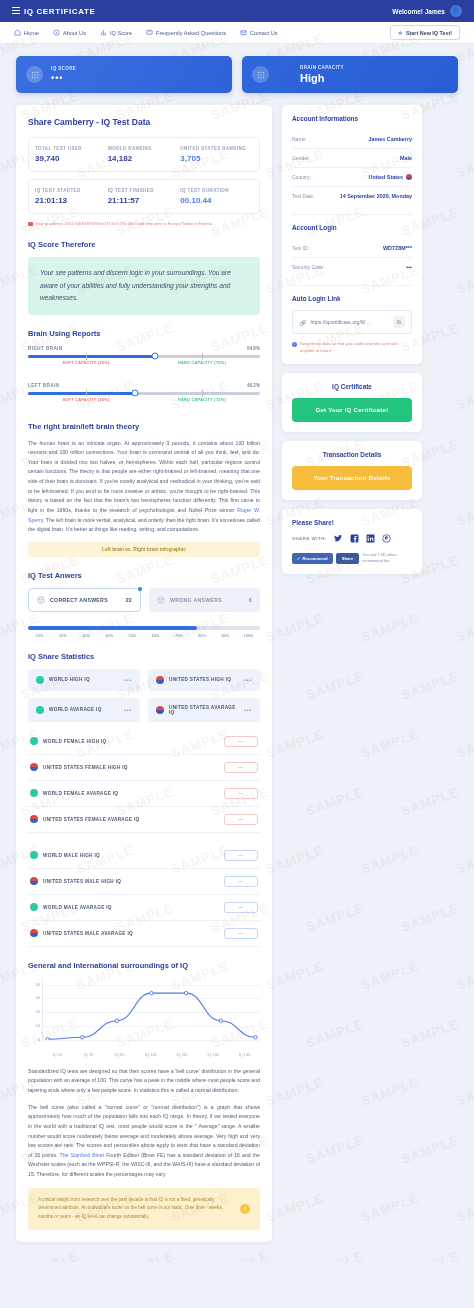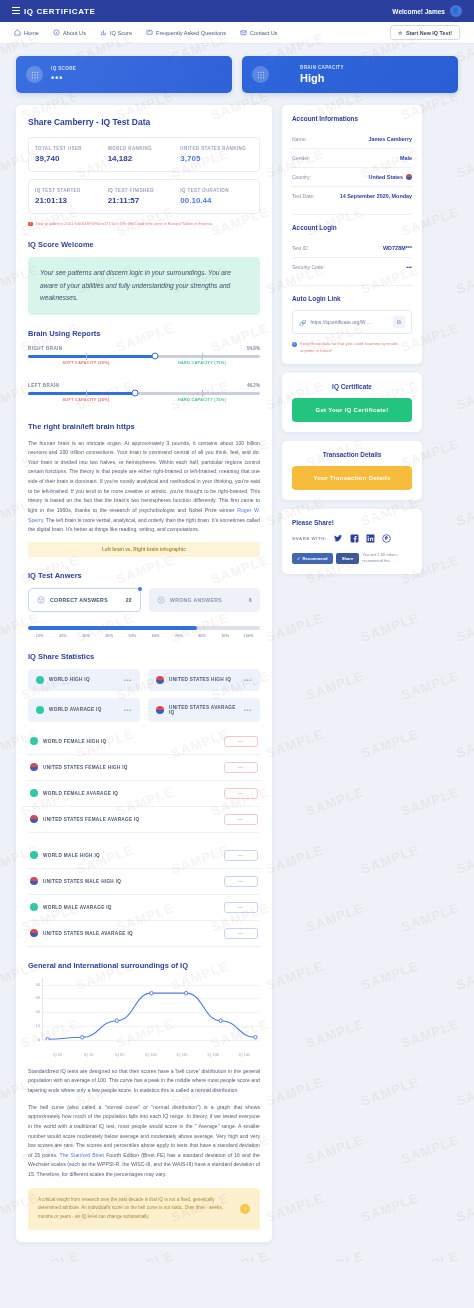--- a/index.html
+++ b/index.html
@@ -336,21 +336,21 @@
           <div class="dlab">IQ TEST DURATION</div>
           <div class="dval accent">00.10.44</div>
         </div>
       </div>
 
     <div class="ipnote">
       <span class="ipdot">!</span>
       <span class="iptext">Your ip address 2001:7d0:8489:6960:e471:0e5:37b:58e5 and time zone is Europe/Tallinn in Estonia.</span>
     </div>
 
-    <h2 class="sec">IQ Score Welcome</h2>
+    <h2 class="sec">IQ Score Therefore</h2>
     <div class="analysis">Your see patterns and discern logic in your surroundings. You are aware of your abilities and fully understanding your strengths and weaknesses.</div>
 
     <h2 class="sec">Brain Using Reports</h2>
     <div id="sliders">
         <div class="slider-wrap">
           <div class="slider-head">
             <span class="sl-name">RIGHT BRAIN</span>
             <span class="sl-pct">54.8%</span>
           </div>
           <div class="track">
@@ -375,21 +375,21 @@
             <div class="tick" style="left:75%"></div>
             <div class="knob" style="left: 46.2%;"></div>
           </div>
           <div class="cap-row">
             <span class="cap soft" style="left:25%">SOFT CAPACITY (25%)</span>
             <span class="cap hard" style="left:75%">HARD CAPACITY (75%)</span>
           </div>
         </div>
       </div>
 
-    <h2 class="sec">The right brain/left brain https</h2>
+    <h2 class="sec">The right brain/left brain theory</h2>
     <div class="article">
       <p><span>The human brain is an intricate organ. At approximately 3 pounds, it contains about 100 billion neurons and 100 trillion connections. Your brain is command central of all you think, feel, and do. Your brain is divided into two halves, or hemispheres. Within each half, particular regions control certain functions. The theory is that people are either right-brained or left-brained, meaning that one side of their brain is dominant. If you're mostly analytical and methodical in your thinking, you're said to be left-brained. If you tend to be more creative or artistic, you're thought to be right-brained. This theory is based on the fact that the brain's two hemispheres function differently. This first came to light in the 1960s, thanks to the research of psychobiologist and Nobel Prize winner </span><a href="#">Roger W. Sperry</a><span>. The left brain is more verbal, analytical, and orderly than the right brain. It's sometimes called the digital brain. It's better at things like reading, writing, and computations.</span></p>
     </div>
     <div class="infobar">Left brain vs. Right brain infographic</div>
 
     <h2 class="sec">IQ Test Anwers</h2>
     <div class="ans-row">
       <div class="ans-box ans-correct">
         <span class="dot-corner"></span>
         <span class="face"><svg viewBox="0 0 16 16" fill="none" stroke="#8ea3c9" stroke-width="1.3">

